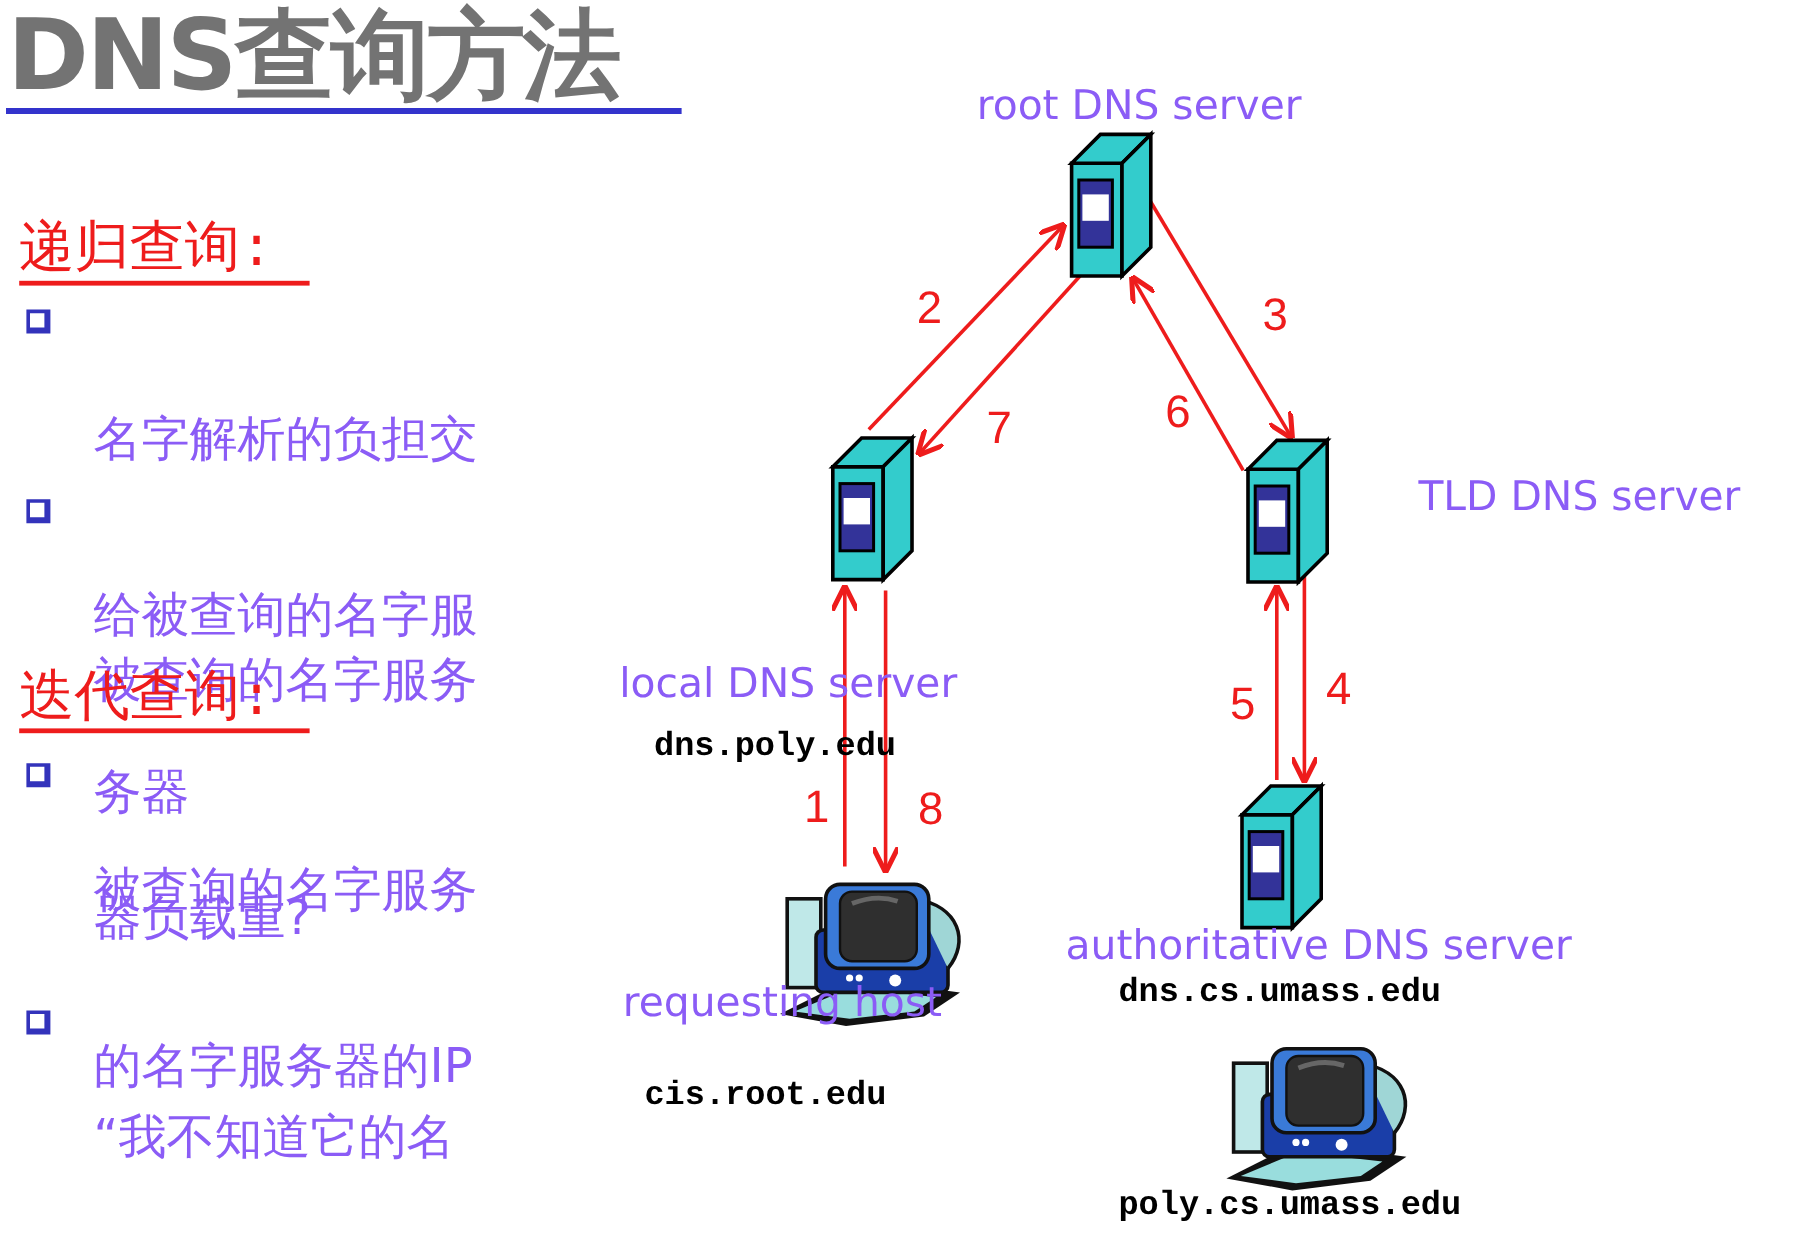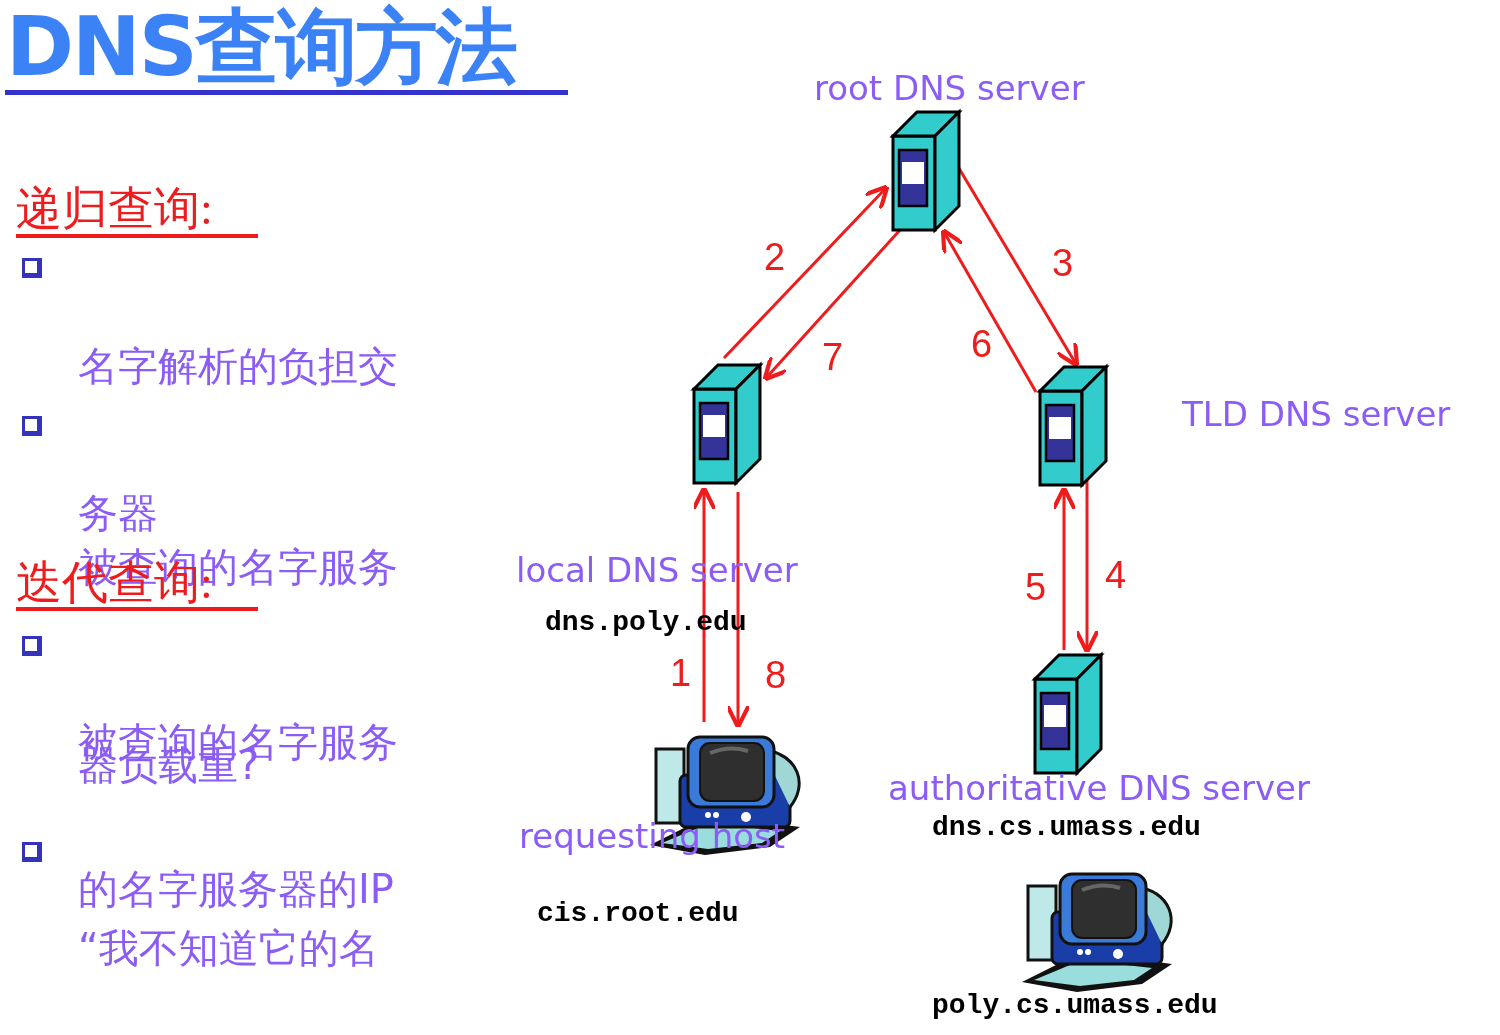--- a/index.html
+++ b/index.html
@@ -1,19 +1,19 @@
 <!DOCTYPE html>
 <html><head>
 <meta charset="utf-8">
 <style>
   html, body { margin:0; padding:0; background:#ffffff; }
   body { width:1500px; height:1035px; position:relative; overflow:hidden; font-family:"DejaVu Sans", sans-serif; }
-  .title { position:absolute; left:6px; top:2px; font-size:82px; font-weight:bold; color:#3b82f6; line-height:90px; letter-spacing:-2px; font-family:"DejaVu Sans", sans-serif; }
+  .title { position:absolute; left:6px; top:2px; font-size:82px; font-weight:bold; color:#737373; line-height:90px; letter-spacing:-2px; font-family:"DejaVu Sans", sans-serif; }
   .title-line { position:absolute; left:5px; top:90px; width:563px; height:5px; background:#3333cc; }
-  .section-head { position:absolute; left:16px; font-size:46px; color:#ee1c1c; line-height:54px; font-family:Liberation Serif, serif; }
+  .section-head { position:absolute; left:16px; font-size:46px; color:#ee1c1c; line-height:54px; font-family:Liberation Mono, monospace; }
   .section-line { position:absolute; left:16px; height:4px; background:#ee1c1c; }
   .bullet { position:absolute; left:22px; width:20px; height:20px; border:3px solid #3333bb; border-right-width:5px; border-bottom-width:5px; box-sizing:border-box; background:#fff; }
   .btext { position:absolute; left:78px; font-size:40px; line-height:49px; color:#8b5cf6; font-family:"DejaVu Sans", sans-serif; white-space:pre; }
   .btext .line { display:block; }
   .diagram { position:absolute; left:0; top:0; width:1500px; height:1035px; }
   .lbl { position:absolute; font-family:"DejaVu Sans", sans-serif; font-size:34px; color:#8b5cf6; white-space:nowrap; }
   .mono { position:absolute; font-family:"Liberation Mono", "DejaVu Sans Mono", monospace; font-size:28px; font-weight:bold; color:#000; white-space:nowrap; }
   .num { position:absolute; font-family:"Liberation Sans", sans-serif; font-size:38px; color:#ee1c1c; }
 </style>
 </head>
@@ -21,20 +21,21 @@
 
 <div class="title">DNS查询方法</div>
 <div class="title-line"></div>
 
 <div class="section-head" style="top:182px;">递归查询:</div>
 <div class="section-line" style="top:234px;width:242px;"></div>
 
 <div class="bullet" style="top:258px;"></div>
 <div class="btext" style="top:244px;">
   <span class="line">名字解析的负担交</span>
+  <span class="line">给被查询的名字服</span>
   <span class="line">务器</span>
 </div>
 
 <div class="bullet" style="top:416px;"></div>
 <div class="btext" style="top:402px;line-height:66px;">
   <span class="line">被查询的名字服务</span>
   <span class="line">器负载重?</span>
 </div>
 
 <div class="section-head" style="top:556px;">迭代查询:</div>

